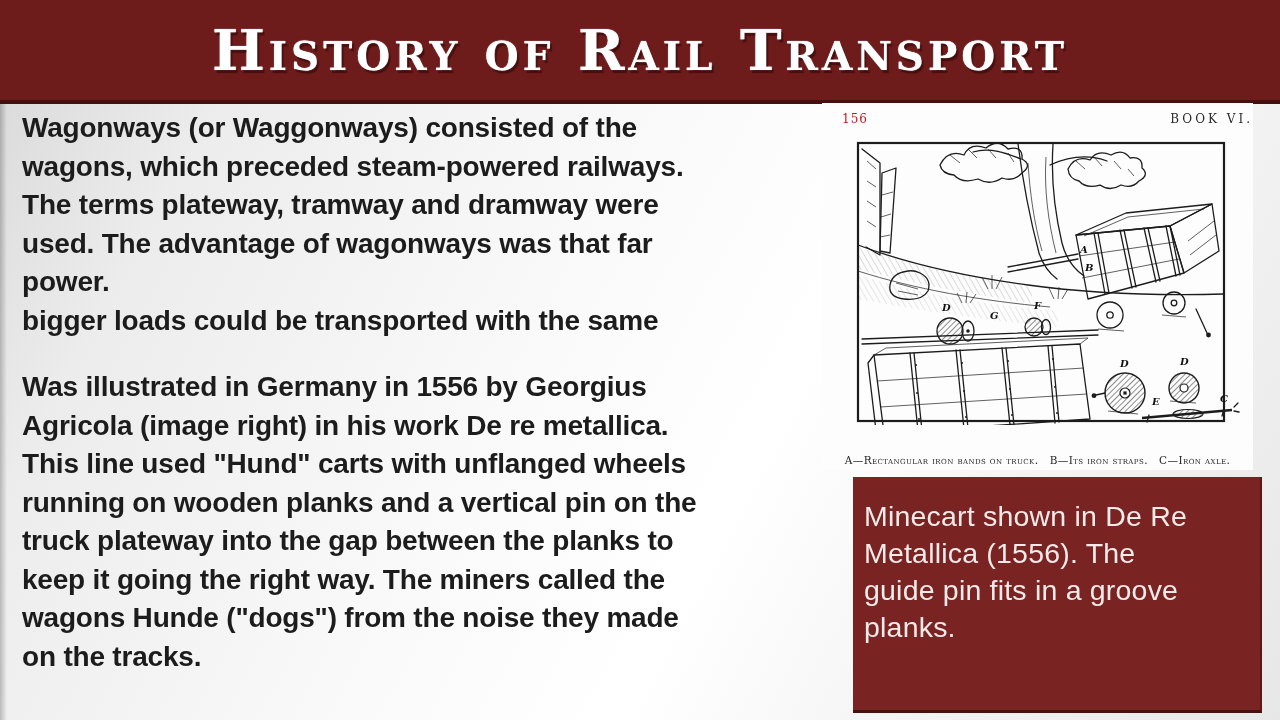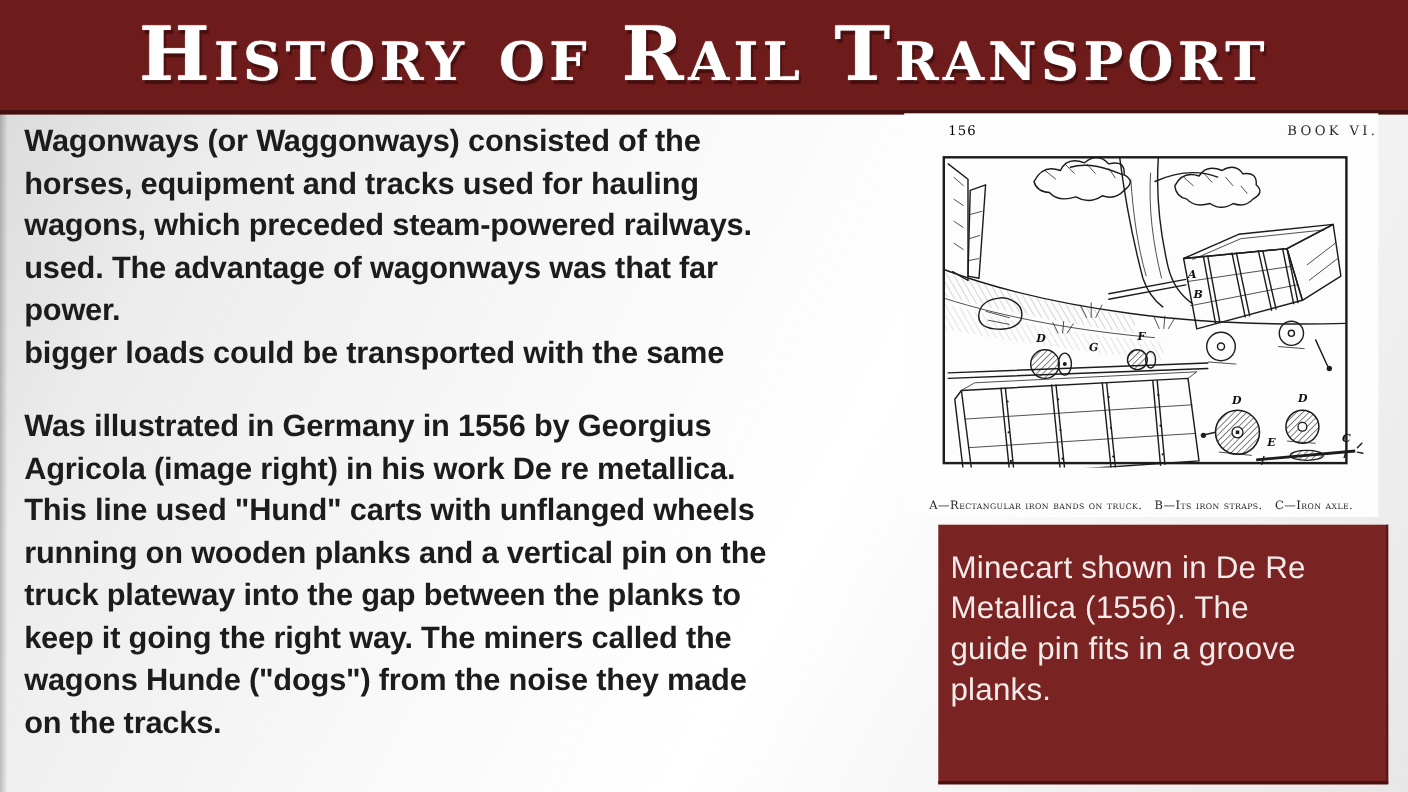--- a/index.html
+++ b/index.html
@@ -12,39 +12,39 @@
     background:linear-gradient(90deg,rgba(0,0,0,.22),rgba(0,0,0,0));pointer-events:none;}
   
   .titlebar{
     position:absolute;left:0;top:0;width:1280px;height:100px;
     background:#6e1b1b;border-bottom:4px solid #451110;
     display:flex;align-items:center;justify-content:center;
   }
   .titlebar h1{
     margin:0;color:#ffffff;
     font-family:"DejaVu Serif","Liberation Serif",serif;
-    font-variant:small-caps;font-weight:700;font-size:68px;letter-spacing:4px;
+    font-variant:small-caps;font-weight:700;font-size:56px;letter-spacing:4px;
     text-shadow:2px 3px 1px rgba(43,6,6,.6), 0 0 1px #fff;
     white-space:nowrap;
   }
   
   .textcol{
     position:absolute;left:22px;top:109px;width:804px;
     color:#1c1c1c;font-weight:700;font-size:28px;line-height:38.5px;letter-spacing:-0.2px;
   }
   .para{margin:0;}
   .para2{margin-top:16px;}
   
   .plate{
     position:absolute;left:822px;top:103px;width:431px;height:367px;margin:0;
     background:#fdfdfd;
   }
   .plate-page{
-    position:absolute;left:40px;top:9px;
-    font-family:"DejaVu Serif","Liberation Serif",serif;font-size:12px;letter-spacing:1px;color:#000000;
+    position:absolute;left:20px;top:9px;
+    font-family:"DejaVu Serif","Liberation Serif",serif;font-size:12px;letter-spacing:1px;color:#b91c1c;
   }
   .plate-book{
     position:absolute;left:0;right:0;top:9px;text-align:right;
     font-family:"DejaVu Serif","Liberation Serif",serif;font-size:12px;letter-spacing:3px;color:#2b2b2b;
   }
   .plate svg{position:absolute;left:0;top:0;}
   .plate-caption{
     position:absolute;left:0;right:0;top:326px;text-align:center;
     font-family:"DejaVu Serif","Liberation Serif",serif;font-variant:small-caps;
     font-size:10.5px;line-height:12.5px;letter-spacing:.4px;color:#1f1f1f;white-space:pre;
@@ -70,22 +70,22 @@
   <header class="titlebar">
     <h1>History of Rail Transport</h1>
   </header>
 
   <main>
 
     <section class="textcol">
       <p class="para para1">
         </p>
         <div>Wagonways (or Waggonways) consisted of the</div>
-        <div>horses, equipment and tracks used for hauling</div>
         <div>wagons, which preceded steam-powered railways.</div>
+        <div>The terms plateway, tramway and dramway were</div>
         <div>used. The advantage of wagonways was that far</div>
         <div>power.</div>
         <div>bigger loads could be transported with the same</div>
       <p></p>
       <p class="para para2">
         </p>
         <div>Was illustrated in Germany in 1556 by Georgius</div>
         <div>Agricola (image right) in his work De re metallica.</div>
         <div>This line used "Hund" carts with unflanged wheels</div>
         <div>running on wooden planks and a vertical pin on the</div>

